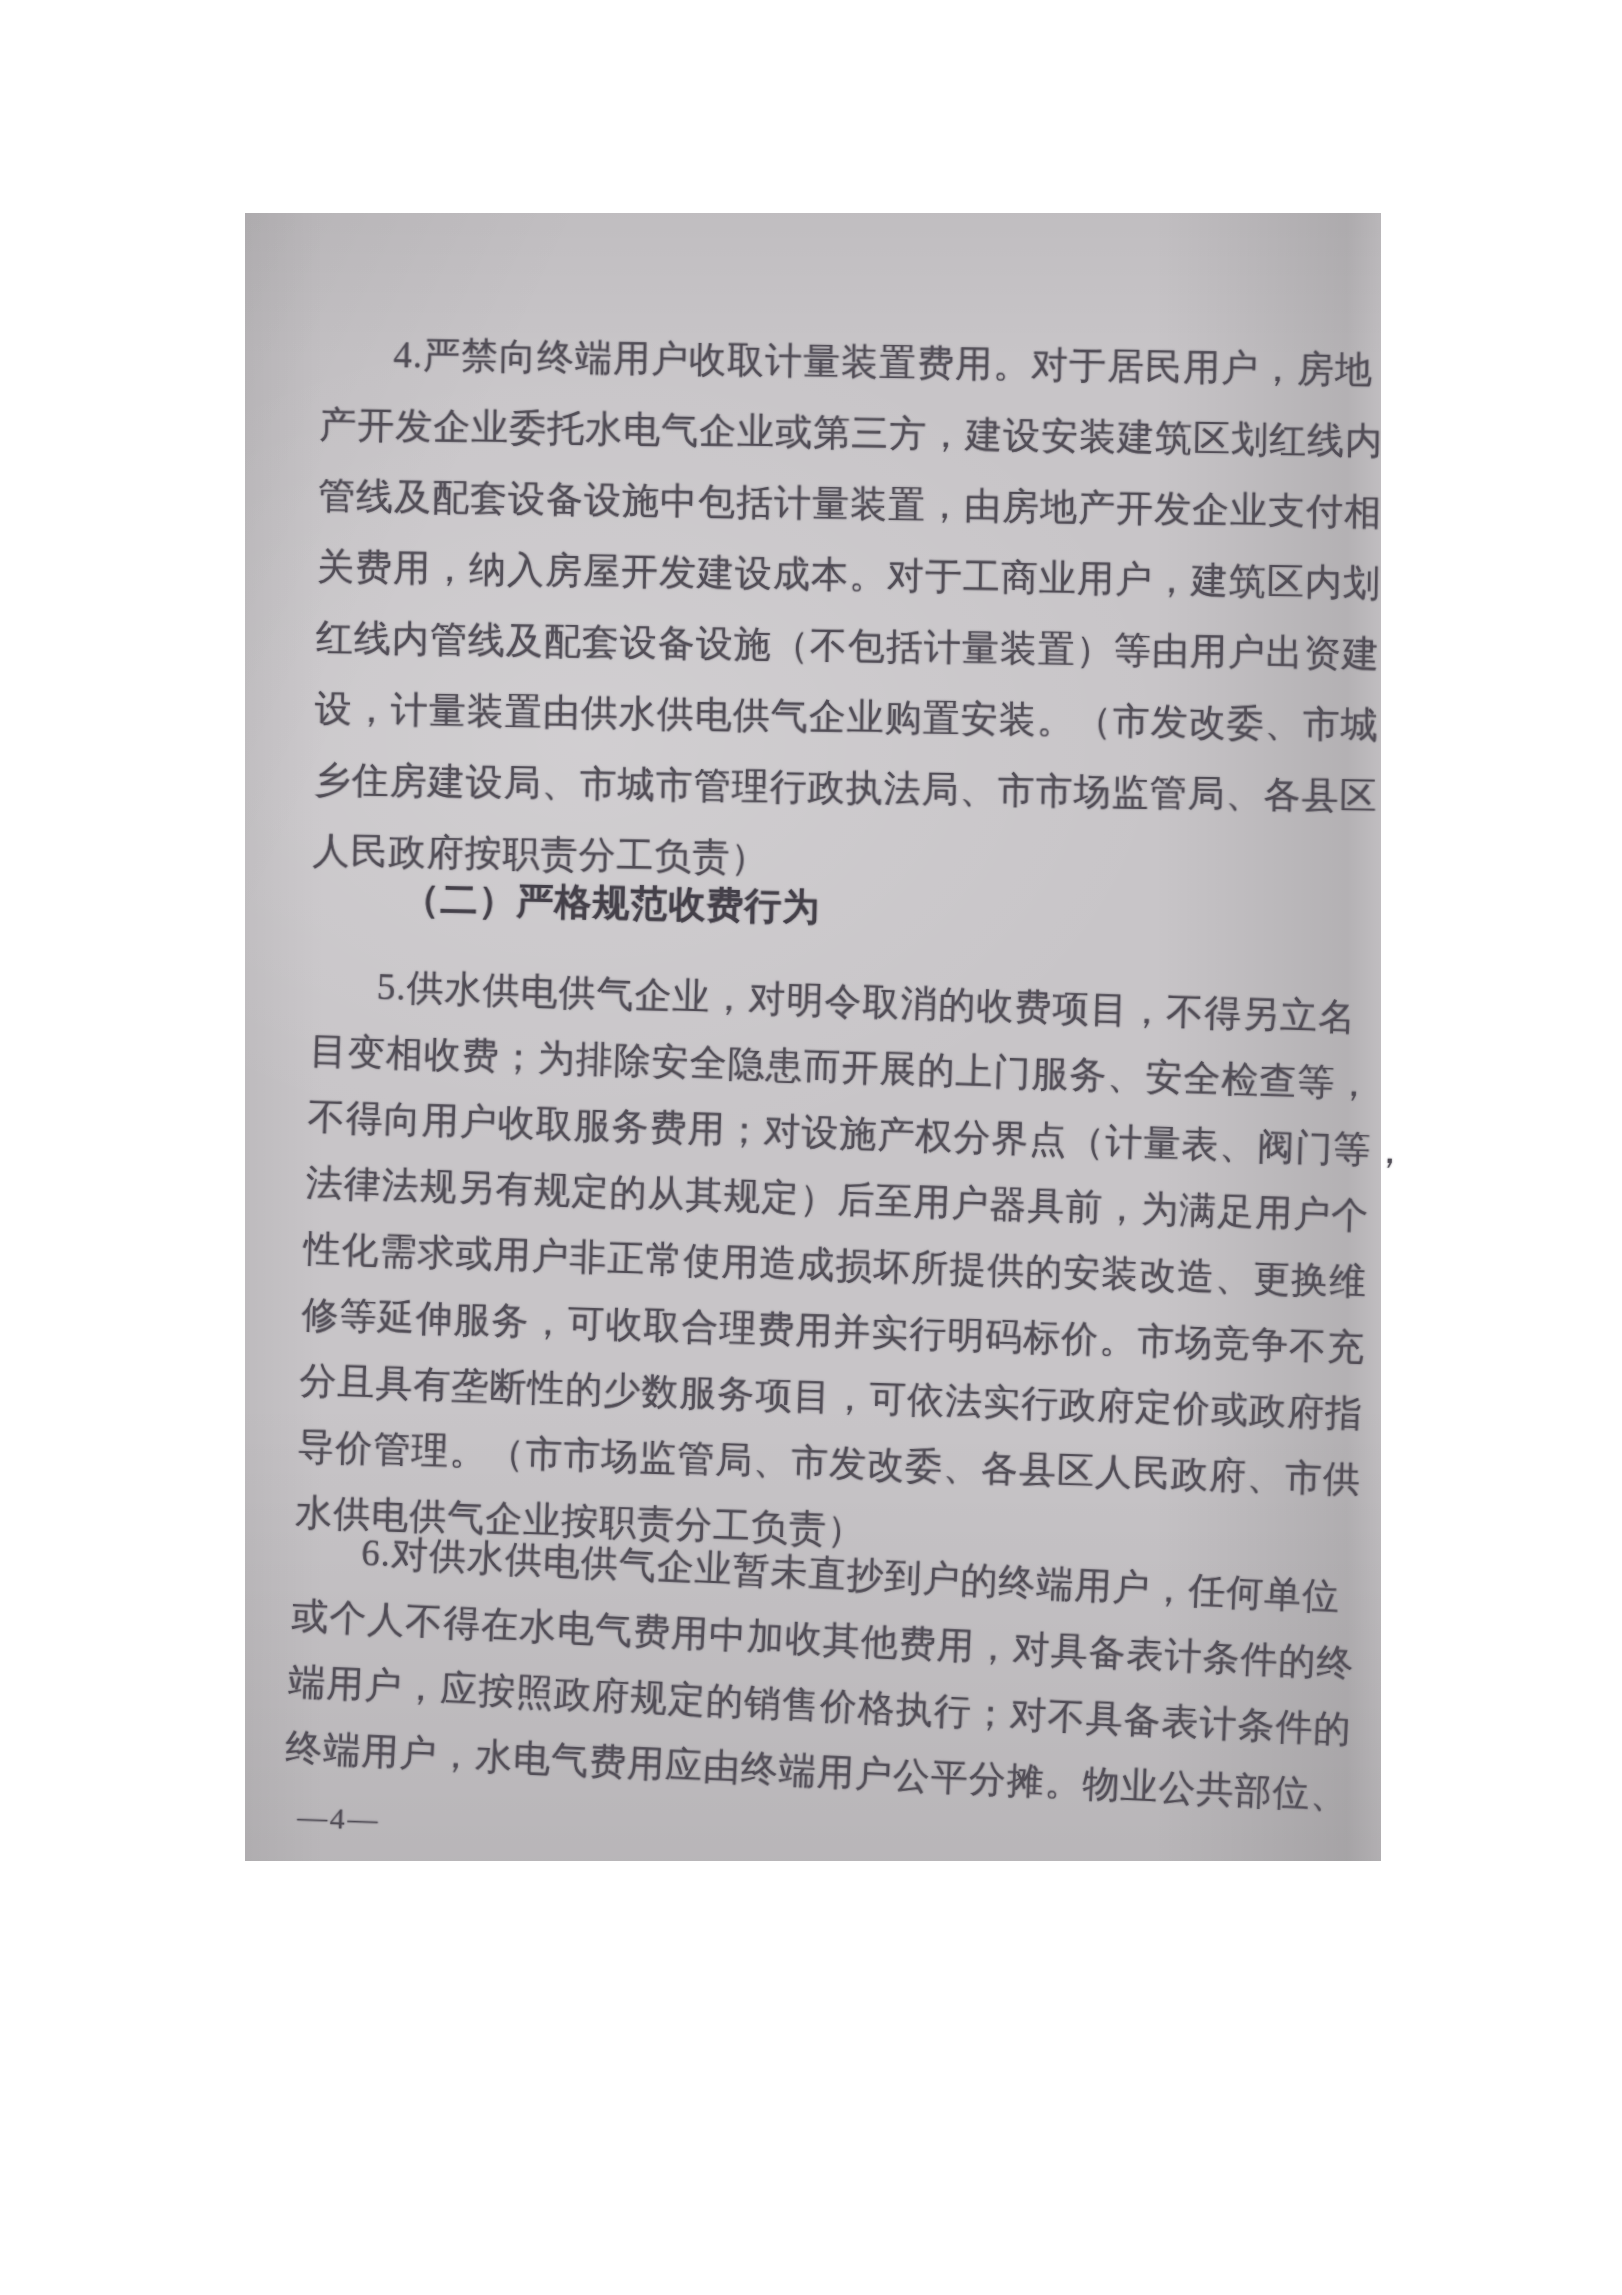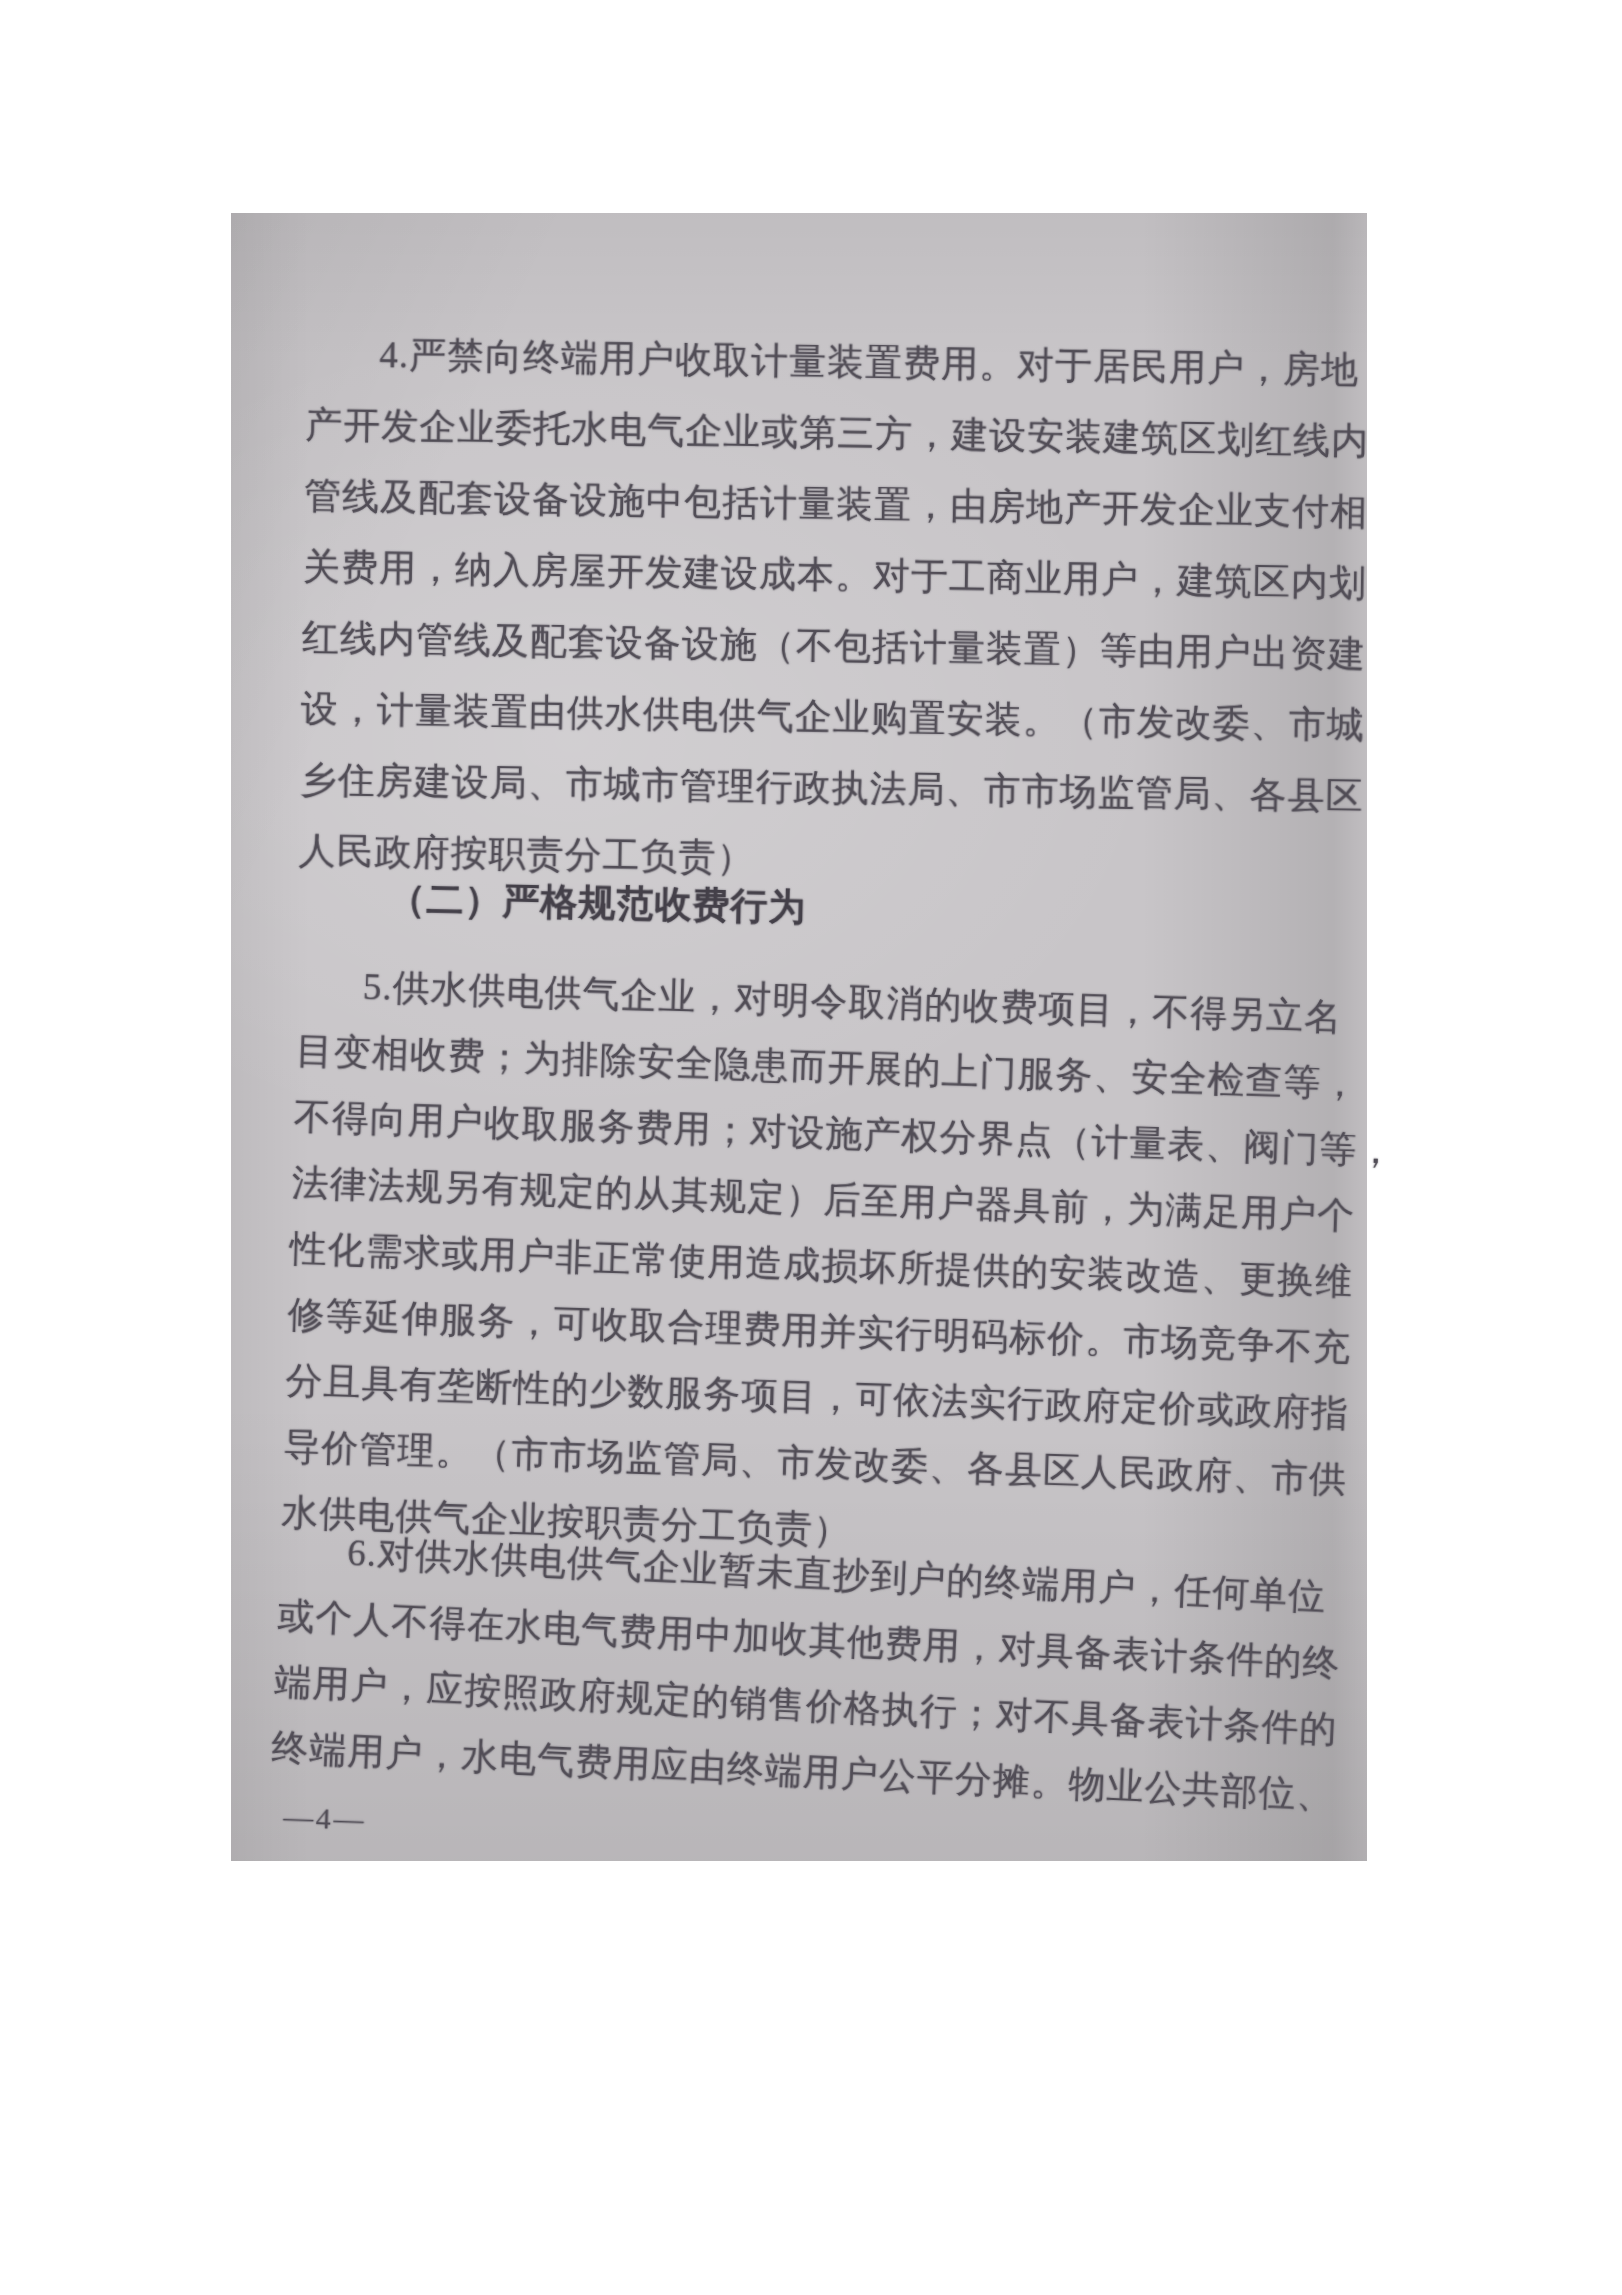--- a/index.html
+++ b/index.html
@@ -13,21 +13,21 @@
   }
   #canvas {
     position: relative;
     width: 1623px;
     height: 2295px;
     background: #ffffff;
   }
   
   .photo {
     position: absolute;
-    left: 231px;
+    left: 245px;
     top: 213px;
     width: 1136px;
     height: 1648px;
     background:
       radial-gradient(916px 654px at 30% 32%, rgba(255,255,255,0.17), rgba(255,255,255,0) 65%),
       linear-gradient(to right, rgba(0,0,0,0.05) 0%, rgba(0,0,0,0) 7%, rgba(0,0,0,0) 80%, rgba(0,0,0,0.10) 97%, rgba(0,0,0,0.04) 100%),
       linear-gradient(to bottom, rgba(0,0,0,0.04) 0%, rgba(0,0,0,0) 9%, rgba(0,0,0,0) 72%, rgba(0,0,0,0.08) 100%),
       linear-gradient(115deg, rgba(0,0,0,0.05) 0%, rgba(0,0,0,0) 18%),
       #c8c5c8;
   }

